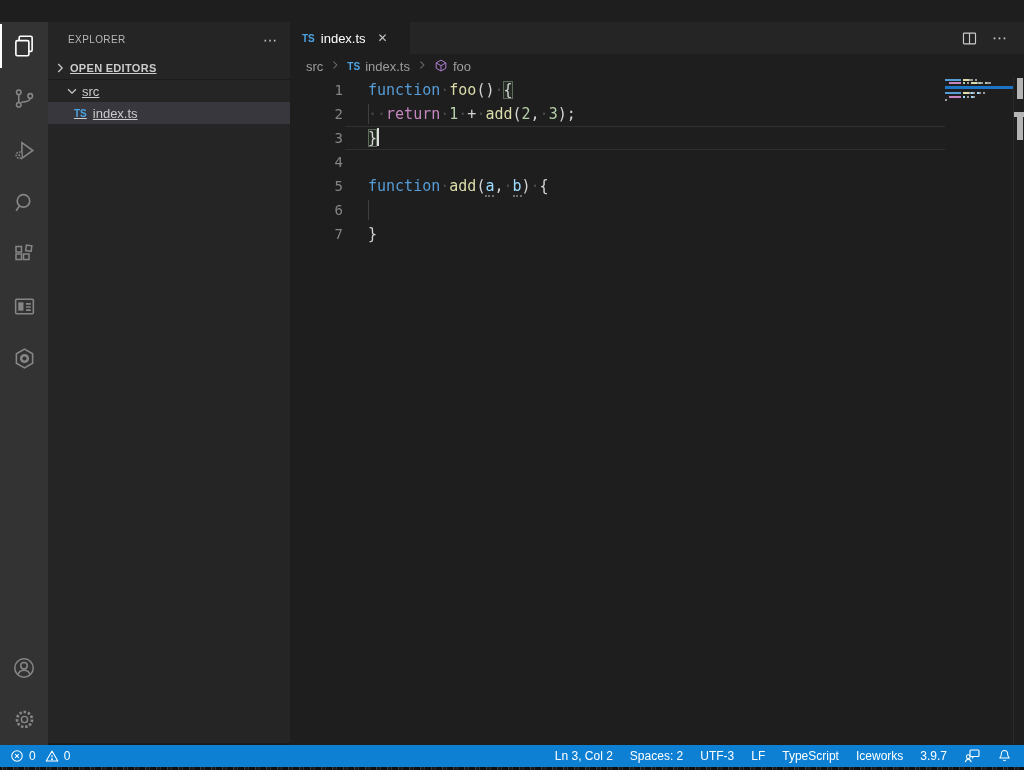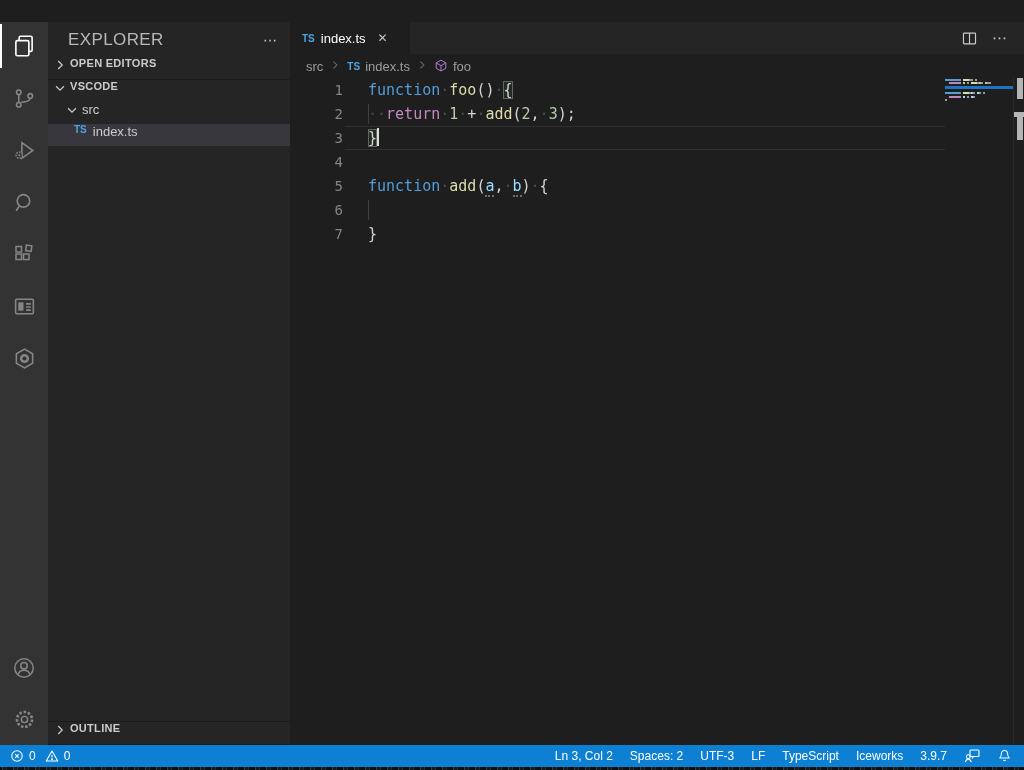--- a/index.html
+++ b/index.html
@@ -18,23 +18,23 @@
   
   .activitybar { position:absolute; left:0; top:22px; width:48px; height:723px; background:#333333; }
   .ab-item { position:absolute; left:0; width:48px; height:48px; display:flex; align-items:center; justify-content:center; cursor:pointer; }
   .ab-item svg { stroke:#868686; }
   .ab-item.active svg { stroke:#ffffff; }
   .ab-item.active::before { content:""; position:absolute; left:0; top:2px; bottom:2px; width:2px; background:#ffffff; }
 
   
   .sidebar { position:absolute; left:48px; top:22px; width:242px; height:723px; background:#252526; color:#cccccc; }
   .sb-header { height:35px; display:flex; align-items:center; padding:0 12px 0 20px; }
-  .sb-title { font-size:17px; letter-spacing:.4px; color:#b8b8b8; flex:1; }
+  .sb-title { font-size:10px; letter-spacing:.4px; color:#b8b8b8; flex:1; }
   .sb-more { color:#c5c5c5; font-size:14px; cursor:pointer; letter-spacing:1px; }
-  .sb-row { height:22px; display:flex; align-items:flex-start; font-size:13px; cursor:pointer; position:relative; }
+  .sb-row { height:22px; display:flex; align-items:center; font-size:13px; cursor:pointer; position:relative;text-decoration:underline; }
   .sb-row.header { font-weight:bold; font-size:11px; letter-spacing:.3px; }
   .sb-row .chev { width:16px; height:16px; display:flex; align-items:center; justify-content:center; margin-right:2px; flex:none; }
   .sb-row .chev svg { stroke:#c5c5c5; }
   .chev.expanded svg { transform:rotate(90deg); }
   .divider { height:1px; background:#1b1b1b; }
   .sb-row.selected { background:#37373d; }
   .ts-badge { color:#4ba3e3; font-weight:bold; font-size:10px; margin-right:6px; }
   .sb-bottom { position:absolute; left:0; right:0; bottom:0; }
 
   
@@ -166,51 +166,35 @@
     </div>
     <div class="sb-row header" style="padding-left:4px">
       <span class="chev">
         <svg width="14" height="14" viewBox="0 0 16 16" fill="none" stroke-width="1.5">
             <path d="M6 3.5L10.5 8L6 12.5" stroke="#c5c5c5"></path>
           </svg>
       </span>
       <span>OPEN EDITORS</span>
     </div>
     <div class="divider"></div>
-    <div class="sb-row header" style="padding-left:4px">
-      <span class="chev expanded">
-        <svg width="14" height="14" viewBox="0 0 16 16" fill="none" stroke-width="1.5">
-            <path d="M6 3.5L10.5 8L6 12.5" stroke="#c5c5c5"></path>
-          </svg>
-      </span>
-      <span>VSCODE</span>
-    </div>
     <div class="sb-row" style="padding-left:16px">
       <span class="chev expanded">
         <svg width="14" height="14" viewBox="0 0 16 16" fill="none" stroke-width="1.5">
             <path d="M6 3.5L10.5 8L6 12.5" stroke="#c5c5c5"></path>
           </svg>
       </span>
       <span>src</span>
     </div>
     <div class="sb-row selected" style="padding-left:26px">
       <span class="ts-badge">TS</span>
       <span>index.ts</span>
     </div>
 
     <div class="sb-bottom">
       <div class="divider"></div>
-      <div class="sb-row header" style="padding-left:4px">
-        <span class="chev">
-          <svg width="14" height="14" viewBox="0 0 16 16" fill="none" stroke-width="1.5">
-              <path d="M6 3.5L10.5 8L6 12.5" stroke="#c5c5c5"></path>
-            </svg>
-        </span>
-        <span>OUTLINE</span>
-      </div>
       <div class="divider"></div>
     </div>
   </div>
 
   <div class="editor">
     <div class="tabbar">
       <div class="tab">
         <span class="ts-badge">TS</span>
         <span class="tab-label">index.ts</span>
         <span class="tab-close">✕</span>

